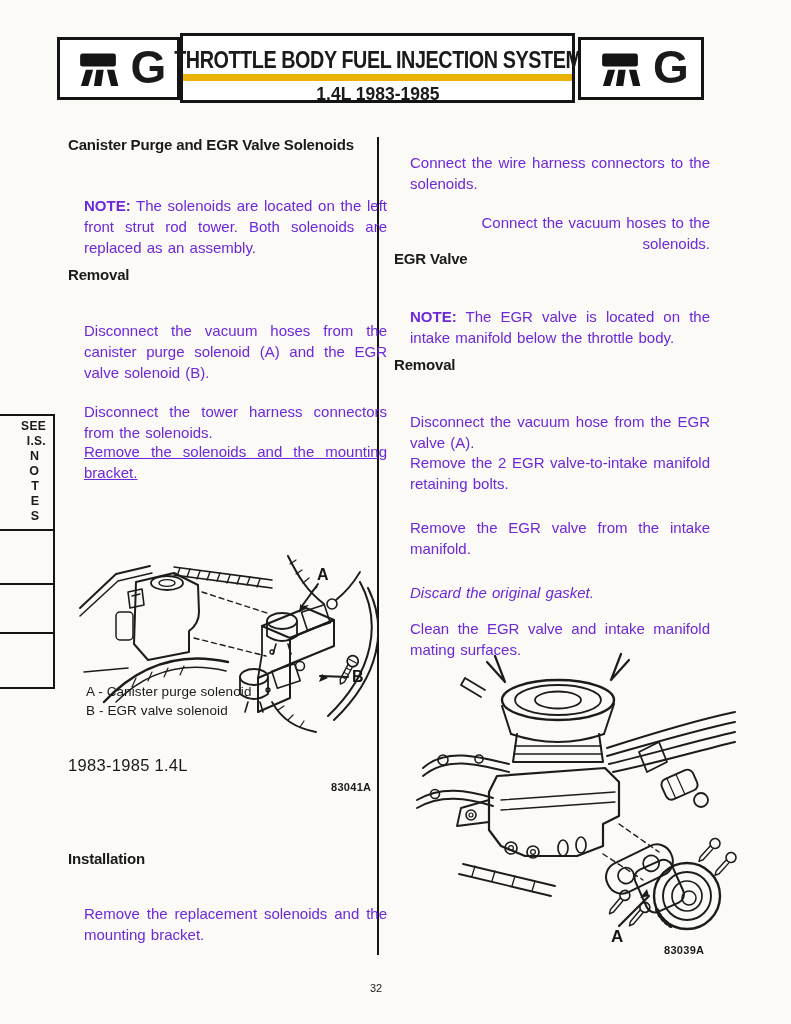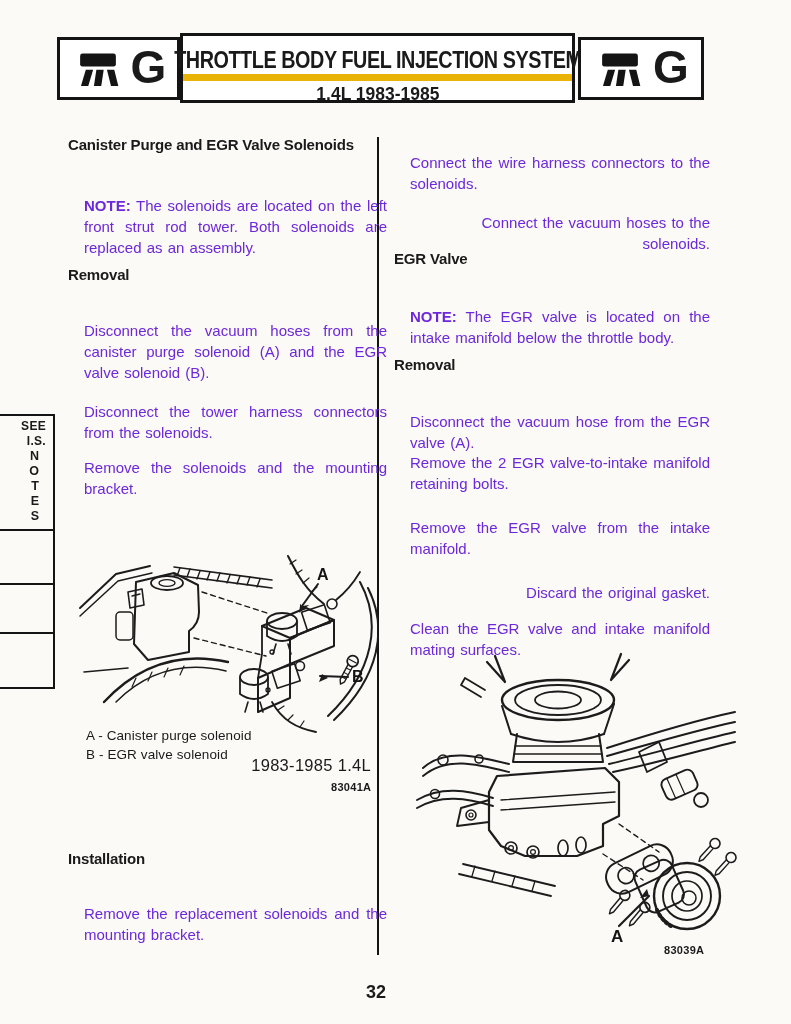--- a/index.html
+++ b/index.html
@@ -49,21 +49,21 @@
     font-size:15px;line-height:21px;text-align:justify;color:#6d28d9;
     margin:16px;word-spacing:1px;
   }
   .para .nlabel{font-weight:700;}
   .lcol{left:68px;width:303px;}
   .rcol{left:394px;width:300px;}
   
   .fig-legend{font-size:13.5px;line-height:19px;font-weight:500;letter-spacing:0.1px;}
   .fig-caption{font-size:16.5px;letter-spacing:0.3px;}
   .fig-number{font-size:11px;font-weight:700;letter-spacing:0.3px;}
-  .page-number{font-weight:700;font-size:18px;}
+  .page-number{font-weight:400;font-size:11px;}
   svg.lineart{display:block;}
   svg.lineart path,svg.lineart line,svg.lineart ellipse,svg.lineart circle,svg.lineart polyline,svg.lineart rect{
     fill:none;stroke:#1c1c1c;stroke-linecap:round;stroke-linejoin:round;
   }
   svg.lineart .fillink{fill:#1c1c1c;stroke:none;}
   svg.lineart text{fill:#141414;stroke:none;font-family:"Liberation Sans",sans-serif;font-weight:700;}
 </style>
 </head>
 <body>
 
@@ -115,21 +115,21 @@
 
 <p class="abs lcol para" style="top:179px;">
   <span class="nlabel">NOTE:</span>
   <span>The solenoids are located on the left front strut rod tower. Both solenoids are replaced as an assembly.</span>
 </p>
 
 <div class="abs lcol col-heading" style="top:266px;">Removal</div>
 
 <p class="abs lcol para" style="top:304px;">Disconnect the vacuum hoses from the canister purge solenoid (A) and the EGR valve solenoid (B).</p>
 <p class="abs lcol para" style="top:385px;">Disconnect the tower harness connectors from the solenoids.</p>
-<p class="abs lcol para" style="top:441px;">Remove the solenoids and the mounting bracket.</p>
+<p class="abs lcol para" style="top:425px;text-decoration:underline;">Remove the solenoids and the mounting bracket.</p>
 
 <svg class="lineart abs" style="left:76px;top:550px;" width="302" height="190" viewBox="0 0 302 190">
   <defs>
     <pattern id="h1" width="5" height="5" patternUnits="userSpaceOnUse">
       <path d="M0,5 L5,0" stroke="#1c1c1c" stroke-width="1.2"></path>
     </pattern>
   </defs>
 
   <g>
     <path d="M4,58 L40,24 L74,16" stroke-width="2"></path>
@@ -193,47 +193,47 @@
 
   <text x="241" y="30" font-size="16">A</text>
   <path d="M242,34 L226,56" stroke-width="2"></path>
   <path class="fillink" d="M226,56 l7,-2 l-9,9 l0,-9 z" transform="rotate(8 226 56)"></path>
 
   <text x="276" y="132" font-size="16">B</text>
   <path d="M272,127 L244,126" stroke-width="2"></path>
   <path class="fillink" d="M244,126 l9,-4 l-3,8 z" transform="rotate(180 244 126) translate(-8 -2)"></path>
 </svg>
 
-<div class="abs fig-legend" style="left:86px;top:682px;margin-top:44px;">
+<div class="abs fig-legend" style="left:86px;top:682px;">
   <div>A - Canister purge solenoid</div>
   <div>B - EGR valve solenoid</div>
 </div>
 
-<div class="abs fig-caption" style="left:68px;top:756px;width:303px;text-align:right;">1983-1985 1.4L</div>
+<div class="abs fig-caption" style="left:68px;top:756px;width:303px;text-align:left;">1983-1985 1.4L</div>
 <div class="abs fig-number" style="left:331px;top:781px;">83041A</div>
 
 <div class="abs lcol col-heading" style="top:850px;">Installation</div>
 <p class="abs lcol para" style="top:887px;">Remove the replacement solenoids and the mounting bracket.</p>
 
 <p class="abs rcol para" style="top:136px;">Connect the wire harness connectors to the solenoids.</p>
 <p class="abs rcol para" style="top:196px;text-align:right;">Connect the vacuum hoses to the solenoids.</p>
 
 <div class="abs rcol col-heading" style="top:250px;">EGR Valve</div>
 
 <p class="abs rcol para" style="top:290px;">
   <span class="nlabel">NOTE:</span>
   <span>The EGR valve is located on the intake manifold below the throttle body.</span>
 </p>
 
 <div class="abs rcol col-heading" style="top:356px;">Removal</div>
 
 <p class="abs rcol para" style="top:395px;">Disconnect the vacuum hose from the EGR valve (A).</p>
 <p class="abs rcol para" style="top:436px;">Remove the 2 EGR valve-to-intake manifold retaining bolts.</p>
 <p class="abs rcol para" style="top:501px;">Remove the EGR valve from the intake manifold.</p>
-<p class="abs rcol para" style="top:566px;text-align:right;">Discard the original gasket.</p>
+<p class="abs rcol para" style="top:566px;text-align:left;font-style:italic;">Discard the original gasket.</p>
 <p class="abs rcol para" style="top:602px;">Clean the EGR valve and intake manifold mating surfaces.</p>
 
 <svg class="lineart abs" style="left:405px;top:648px;" width="334" height="296" viewBox="0 0 334 296">
   <defs>
     <pattern id="h2" width="5" height="5" patternUnits="userSpaceOnUse">
       <path d="M0,5 L5,0" stroke="#1c1c1c" stroke-width="1.2"></path>
     </pattern>
   </defs>
   <g>
     <path d="M100,34 L90,8 M100,34 L82,14" stroke-width="2.2"></path>

